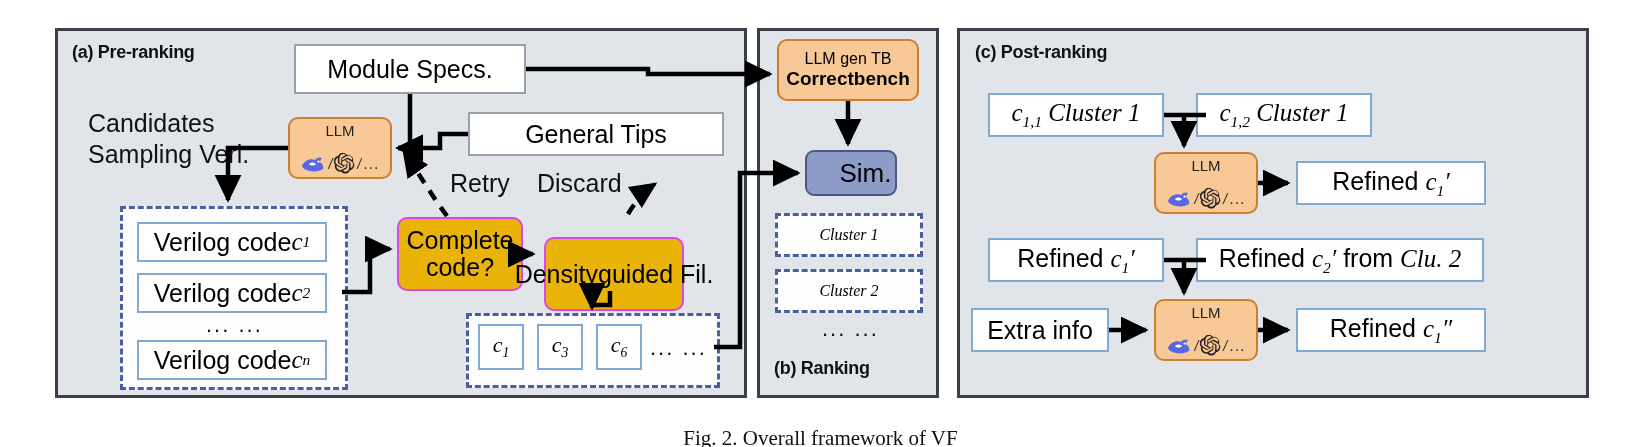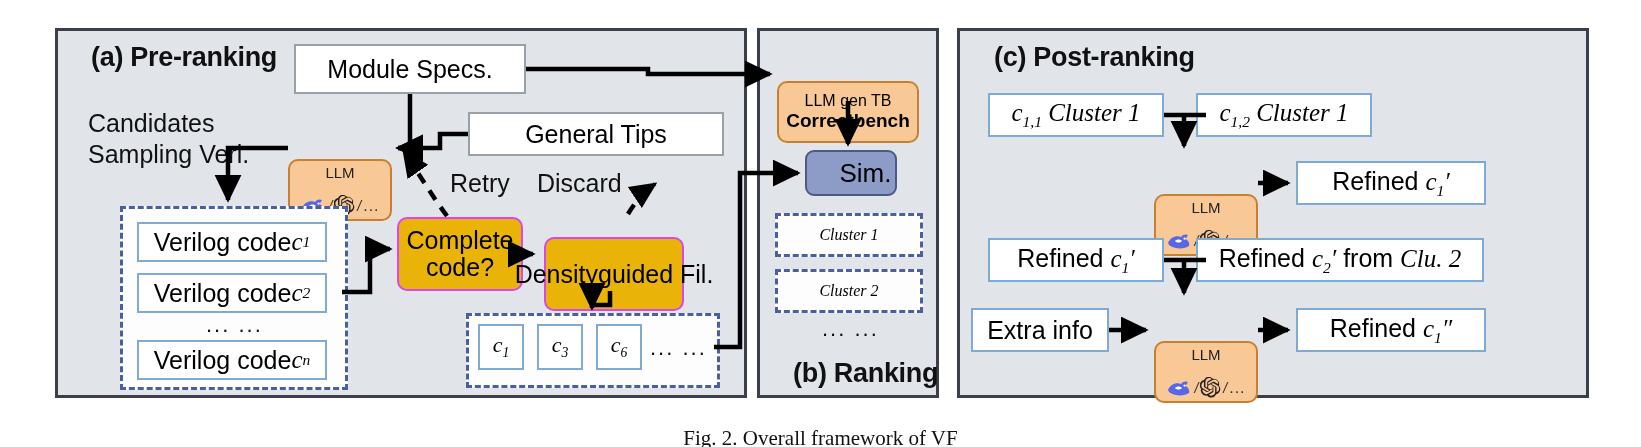--- a/index.html
+++ b/index.html
@@ -1,34 +1,34 @@
 <!DOCTYPE html>
 <html><head>
 <meta charset="utf-8">
 <style>
   html,body{margin:0;padding:0;background:#ffffff;}
   body{font-family:"Liberation Sans",sans-serif;}
   #stage{position:relative;width:1641px;height:447px;background:#ffffff;overflow:hidden;}
 
   
   .panel{position:absolute;background:#e1e5ea;border:3px solid #3a3f49;box-sizing:border-box;}
-  .panel-title{position:absolute;font-weight:bold;font-size:27px;color:#111;white-space:nowrap;letter-spacing:-0.3px;margin-left:19px;}
+  .panel-title{position:absolute;font-weight:bold;font-size:18px;color:#111;white-space:nowrap;letter-spacing:-0.3px;}
 
   
   .nd{position:absolute;box-sizing:border-box;display:flex;align-items:center;justify-content:center;
       text-align:center;white-space:nowrap;color:#000;}
 
   
   .b-grey{background:#ffffff;border:2px solid #9aa0a8;font-size:25px;}
   
   .b-blue{background:#ffffff;border:2px solid #7eaad4;font-size:25px;}
   
   .b-teal{background:#eab308;border:2px solid #d946ef;border-radius:10px;font-size:25px;line-height:1.08;}
   
-  .b-llm{background:#f8c896;border:2px solid #c87f30;border-radius:10px;margin-top:42px;}
+  .b-llm{background:#f8c896;border:2px solid #c87f30;border-radius:10px;}
   
   .b-sim{background:#8d9cc6;border:2px solid #4a5a86;border-radius:9px;font-size:26px;}
   
   .b-dash{background:#fdfdfd;border:3px dashed #4a5fa0;}
 
   .plain{position:absolute;font-size:25px;color:#111;white-space:nowrap;line-height:1.22;}
   .dots{position:absolute;font-size:25px;color:#111;white-space:nowrap;letter-spacing:2px;}
 
   
   .llm-cap{font-size:15px;color:#222;position:absolute;top:3px;left:0;right:0;text-align:center;}

